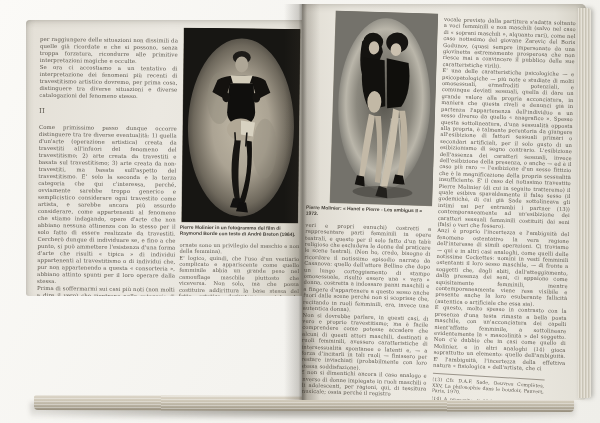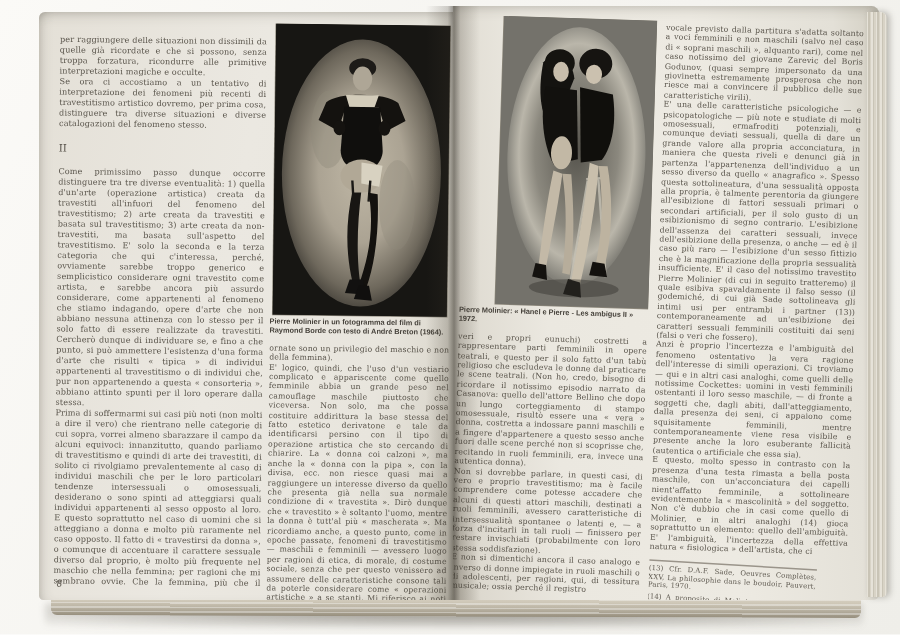--- a/index.html
+++ b/index.html
@@ -11,21 +11,21 @@
   .book{position:absolute;left:0;top:0;width:600px;height:423px;}
   .book-shadow{position:absolute;left:30px;top:402px;width:545px;height:16px;
     background:radial-gradient(ellipse at 50% 30%,rgba(70,65,55,.55) 0%,rgba(70,65,55,.25) 55%,rgba(70,65,55,0) 100%);
     filter:blur(2px);}
   .page-stack{position:absolute;left:34px;top:396px;width:540px;height:15px;
     background:linear-gradient(#ddd7ca 0%,#cfc8b8 35%,#b5ae9e 70%,#978f7e 100%);
     border-radius:2px 3px 4px 4px;transform:rotate(.2deg);}
   .page-stack .edge-lines{position:absolute;inset:0;
     background:repeating-linear-gradient(to bottom,rgba(255,255,255,.35) 0 1px,rgba(0,0,0,0) 1px 3px);}
   .page{position:absolute;overflow:hidden;}
-  .page-left{left:26px;top:8px;width:276px;height:392px;border-radius:4px 0 0 3px;
+  .page-left{left:26px;top:20px;width:276px;height:276px;border-radius:4px 0 0 3px;
     background:linear-gradient(100deg,#e4e0d7 0%,#ebe8e1 45%,#e8e5dd 78%,#d8d4c9 94%,#c6c2b6 100%);
     box-shadow:inset 0 6px 10px -8px rgba(60,55,45,.5), inset 6px 0 10px -8px rgba(60,55,45,.45);}
   .page-right{left:302px;top:4px;width:284px;height:396px;border-radius:0 5px 4px 0;
     background:linear-gradient(85deg,#c8c3b7 0%,#ddd9cf 6%,#ebe8e0 25%,#edeae2 60%,#e3e0d7 90%,#d2cec2 100%);
     box-shadow:inset 0 6px 10px -8px rgba(60,55,45,.5);}
   .spine{position:absolute;left:284px;top:4px;width:36px;height:396px;pointer-events:none;
     background:linear-gradient(to right,rgba(58,52,42,0) 0%,rgba(58,52,42,.22) 40%,rgba(40,36,28,.5) 52%,rgba(58,52,42,.22) 64%,rgba(58,52,42,0) 100%);}
   .fore-edge{position:absolute;left:578px;top:8px;width:13px;height:390px;border-radius:0 4px 3px 0;
     background:repeating-linear-gradient(to right,#e6e2d8 0 1px,#c9c4b6 1px 2px,#d8d3c6 2px 3px);
     box-shadow:2px 0 4px rgba(70,65,55,.35);}

